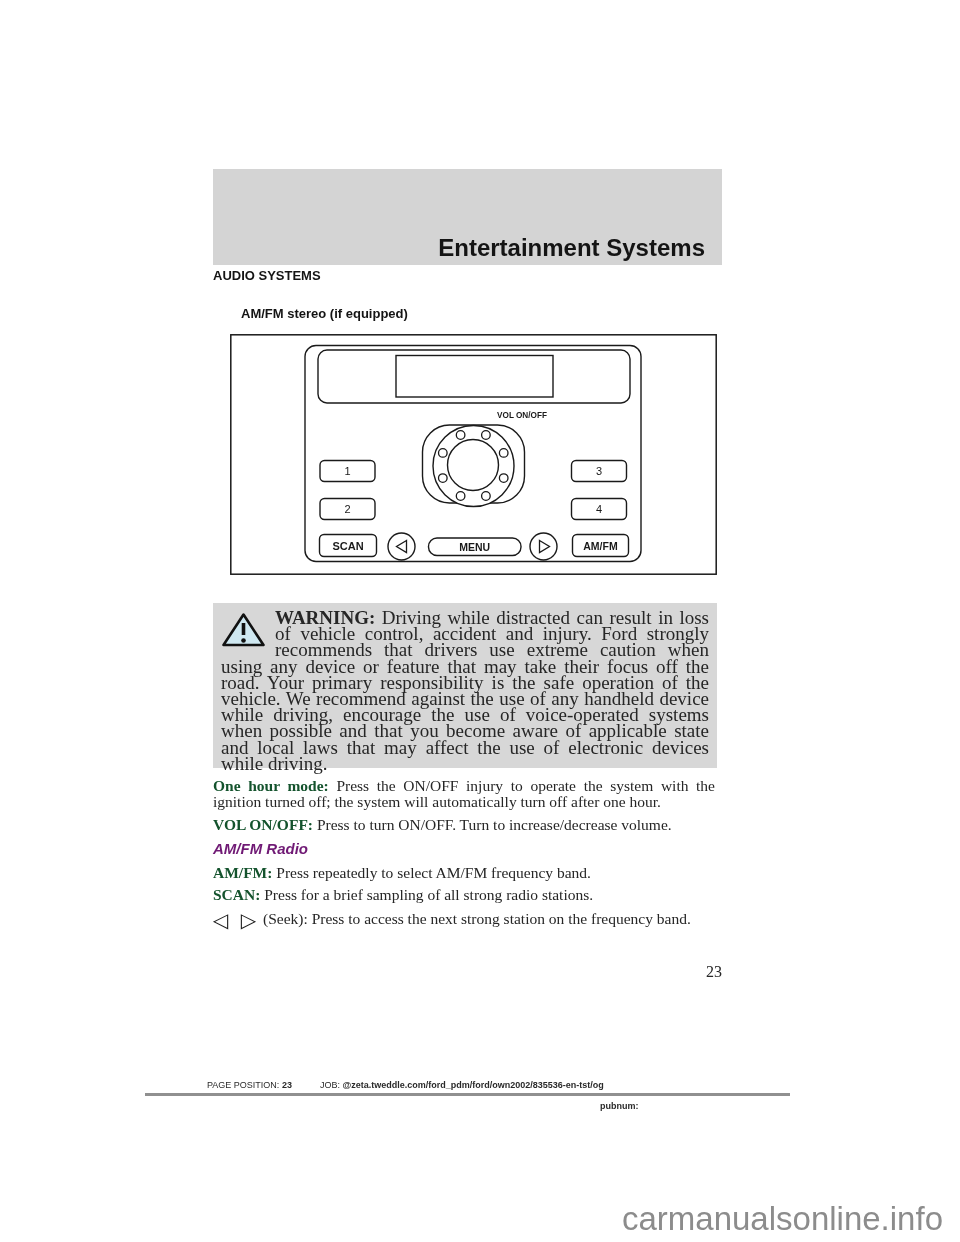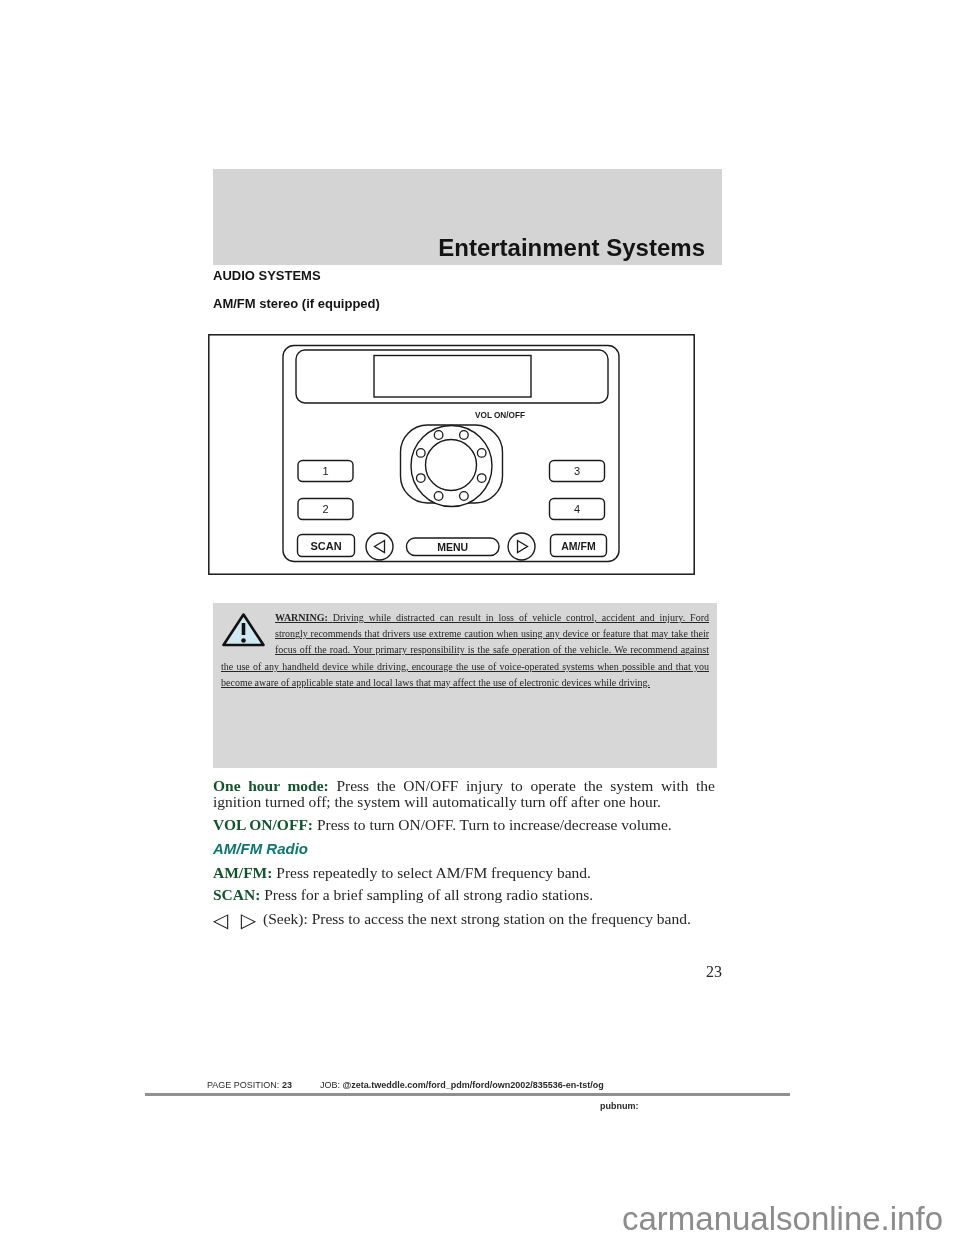--- a/index.html
+++ b/index.html
@@ -6,41 +6,41 @@
   .page{position:relative;width:960px;height:1242px;background:#ffffff;overflow:hidden;
         font-family:"Liberation Sans",sans-serif;}
 
   
   .band{position:absolute;left:213px;top:169px;width:509px;height:96px;background:#d4d4d4;}
   .band h1{position:absolute;right:17px;bottom:4px;margin:0;font-size:24px;line-height:26px;
            font-weight:bold;color:#141414;font-family:"Liberation Sans",sans-serif;}
 
   .sec,.subsec{position:absolute;left:213px;margin:0;font-size:13px;font-weight:bold;color:#141414;}
   .sec{top:268px;}
-  .subsec{top:296px;}
+  .subsec{top:306px;margin-left:28px;}
 
   
-  .diagram{position:absolute;left:208px;top:334px;width:412px;height:241px;}
+  .diagram{position:absolute;left:230px;top:334px;width:412px;height:241px;}
   .diagram svg{display:block;}
   .dtxt{font-family:"Liberation Sans",sans-serif;fill:#1a1a1a;}
 
   
   .warnbox{position:absolute;left:213px;top:603px;width:504px;height:165px;background:#d7d7d7;
            box-sizing:border-box;padding:7px 8px 0 8px;}
-  .warnbox p{margin:0;font-family:"Liberation Serif",serif;font-size:10px;line-height:16.2px;
-             color:#262626;text-align:justify;text-decoration:underline;}
+  .warnbox p{margin:0;font-family:"Liberation Serif",serif;font-size:19px;line-height:16.2px;
+             color:#262626;text-align:justify;}
   .warnicon{float:left;width:47px;height:36px;margin:2px 7px 0 0;}
 
   
   .bodycol{position:absolute;left:213px;top:778px;width:502px;
            font-family:"Liberation Serif",serif;font-size:15.5px;line-height:16.2px;color:#262626;}
   .bodycol p{margin:0 0 6.5px 0;text-align:justify;}
   .bodycol b{color:#14532d;}
   .amfm-radio{margin:1px 0 7px 0;font-family:"Liberation Sans",sans-serif;font-size:15px;
-              line-height:18px;font-weight:bold;font-style:italic;color:#0f766e;}
+              line-height:18px;font-weight:bold;font-style:italic;color:#701a75;}
   .seek-glyphs{font-family:"DejaVu Sans",sans-serif;font-size:20px;line-height:1;
                vertical-align:-3px;letter-spacing:3px;color:#1c1c1c;}
 
   .pagenum{position:absolute;left:213px;top:963px;width:509px;text-align:right;
            font-family:"Liberation Serif",serif;font-size:16px;color:#262626;}
 
   
   .footer{position:absolute;left:0;top:1080px;width:960px;height:14px;font-size:9px;color:#2a2a2a;}
   .footer .fp{position:absolute;left:207px;}
   .footer .fj{position:absolute;left:320px;}

